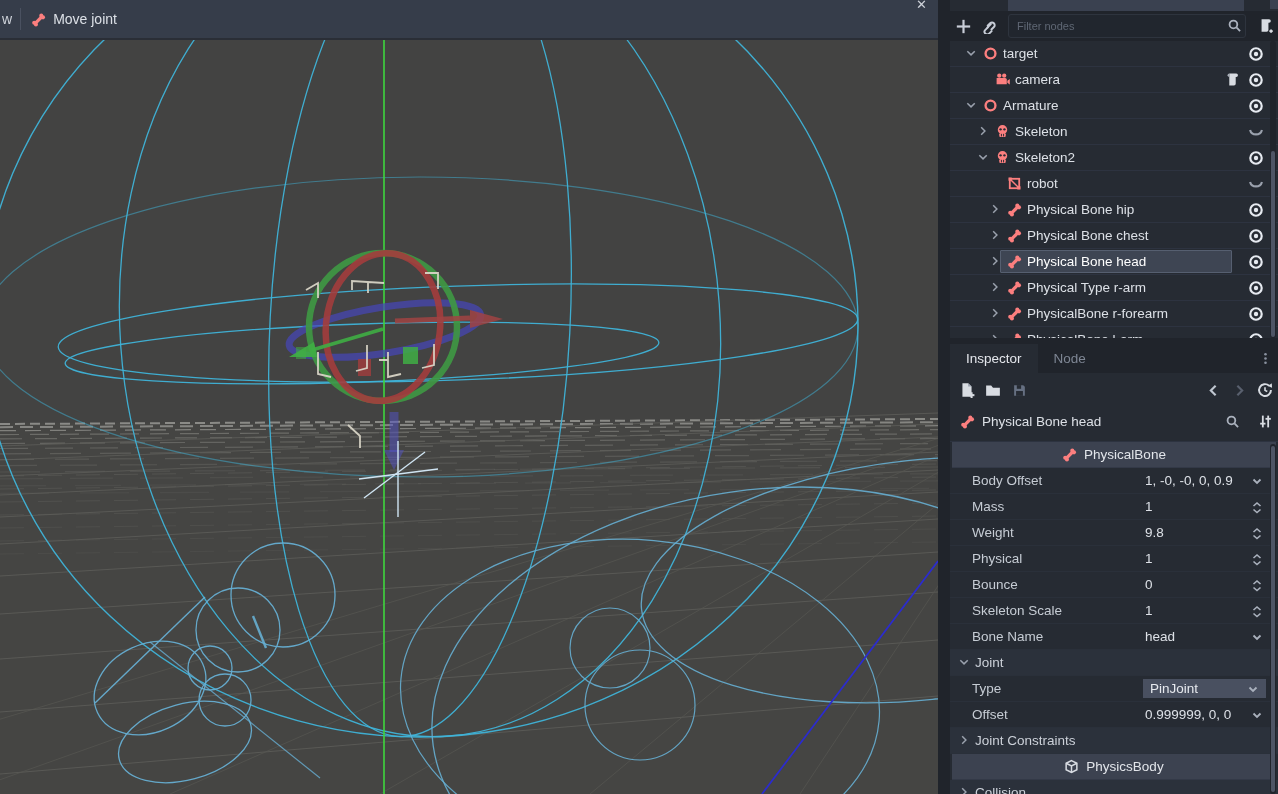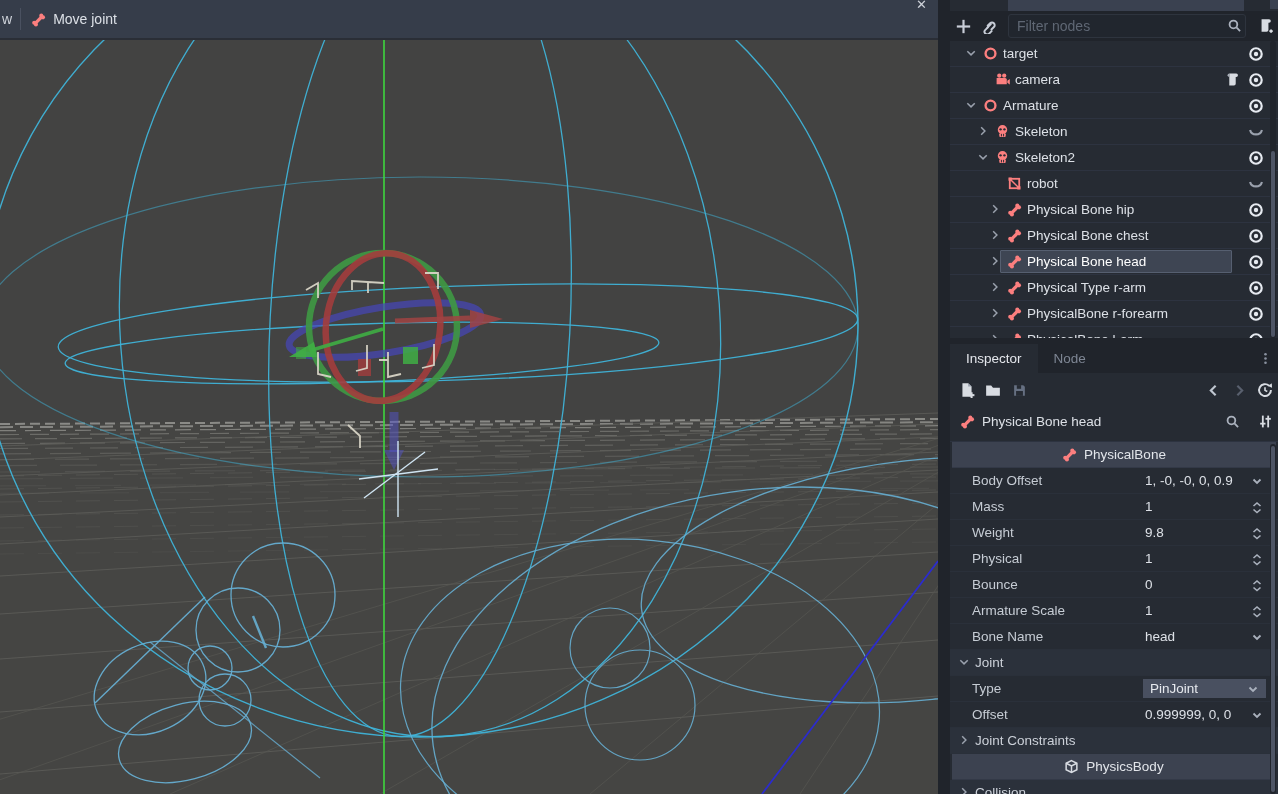--- a/index.html
+++ b/index.html
@@ -17,21 +17,21 @@
   
   #dock{position:absolute;left:938px;top:0;width:340px;height:794px;background:#20242b;}
   .panel{position:absolute;left:12px;width:328px;background:#262b33;}
   #scene-panel{top:0;height:338px;}
   #scene-topstrip{position:absolute;left:58px;top:0;width:236px;height:11px;background:#3a4150;}
   #scene-topstrip-r{position:absolute;left:320px;top:0;width:8px;height:9px;background:#3a4150;}
   #scene-toolbar{position:absolute;left:0;top:11px;width:328px;height:30px;background:#20242b;display:flex;align-items:center;}
   .tbtn{width:26px;height:24px;display:flex;align-items:center;justify-content:center;flex:0 0 auto;}
   #filter-wrap{position:relative;flex:1;margin:0 6px;}
   #filter-input{width:100%;box-sizing:border-box;height:24px;background:#21262e;border:1px solid #2e343e;
-     border-radius:3px;color:#dce0e6;font-size:14px;padding:0 26px 0 8px;outline:none;font-family:"Liberation Sans",sans-serif;}
+     border-radius:3px;color:#dce0e6;font-size:11px;padding:0 26px 0 8px;outline:none;font-family:"Liberation Sans",sans-serif;}
   #filter-input::placeholder{color:#5f6774;}
   #filter-search{position:absolute;right:4px;top:4px;}
   #tree{position:absolute;left:0;top:41px;width:328px;height:297px;overflow:hidden;}
   .trow{position:relative;height:26px;display:flex;align-items:center;border-bottom:1px solid #2d3340;box-sizing:border-box;font-size:13.5px;}
   .trow .hl{position:absolute;top:1px;bottom:1px;background:#3e4553;border:1px solid #565f70;border-radius:1px;}
   .trow .cell{display:flex;align-items:center;gap:5px;position:relative;z-index:1;}
   .trow .lbl{white-space:nowrap;}
   .trow .right{position:absolute;right:14px;display:flex;align-items:center;gap:8px;z-index:1;}
   .arrowbox{width:14px;display:flex;justify-content:center;flex:0 0 auto;}
   .vsb{position:absolute;width:6px;border-radius:3px;background:#20242b;}
@@ -760,21 +760,21 @@
                 <svg width="14" height="15" viewBox="0 0 14 14">
                   <g fill="none" stroke="#aab1bd" stroke-width="1.6">
                     <polyline points="3.5,5.5 7,2.5 10.5,5.5"></polyline>
                     <polyline points="3.5,9 7,12 10.5,9"></polyline>
                   </g>
                 </svg>
               </span>
             </span>
           </div>
           <div class="prow prop">
-            <span>Armature Scale</span>
+            <span>Skeleton Scale</span>
             <span class="pval">1</span>
             <span class="pctrl">
               <span class="icon">
                 <svg width="14" height="15" viewBox="0 0 14 14">
                   <g fill="none" stroke="#aab1bd" stroke-width="1.6">
                     <polyline points="3.5,5.5 7,2.5 10.5,5.5"></polyline>
                     <polyline points="3.5,9 7,12 10.5,9"></polyline>
                   </g>
                 </svg>
               </span>

